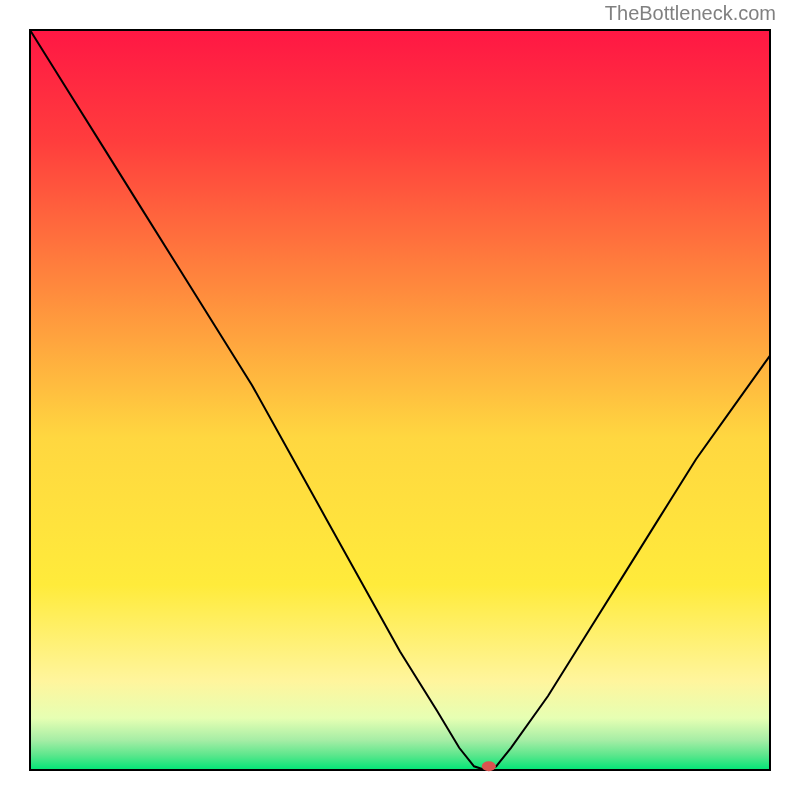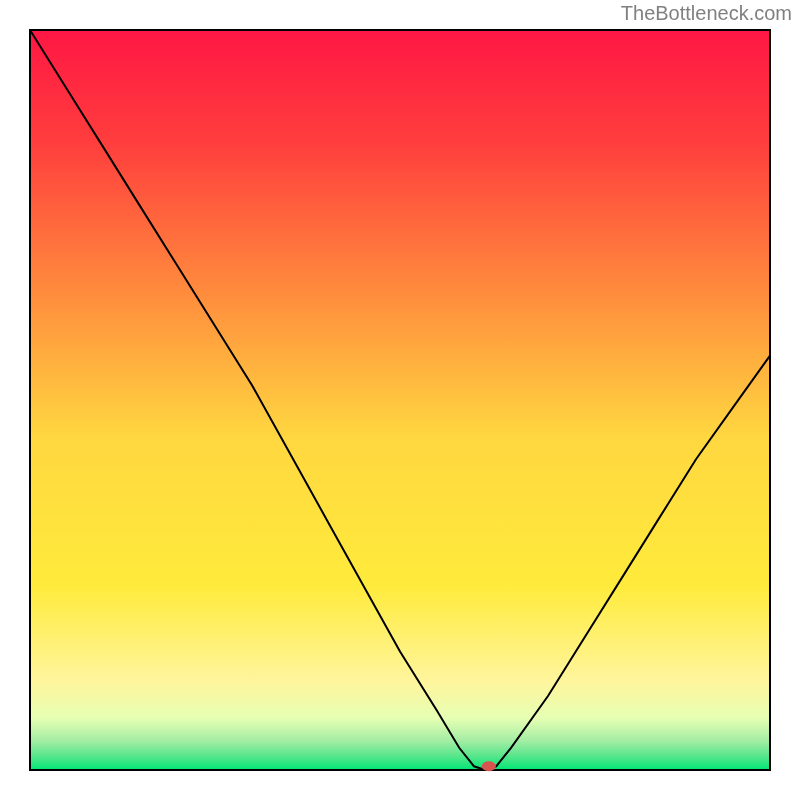--- a/index.html
+++ b/index.html
@@ -9,21 +9,21 @@
     font-family: Arial, Helvetica, sans-serif;
   }
   .chart-container {
     width: 800px;
     height: 800px;
     position: relative;
   }
   .watermark {
     position: absolute;
     top: 2px;
-    right: 8px;
+    right: 24px;
     color: #808080;
     font-size: 20px;
     font-weight: 500;
     z-index: 10;
   }
   svg {
     display: block;
   }
 </style>
 </head>

